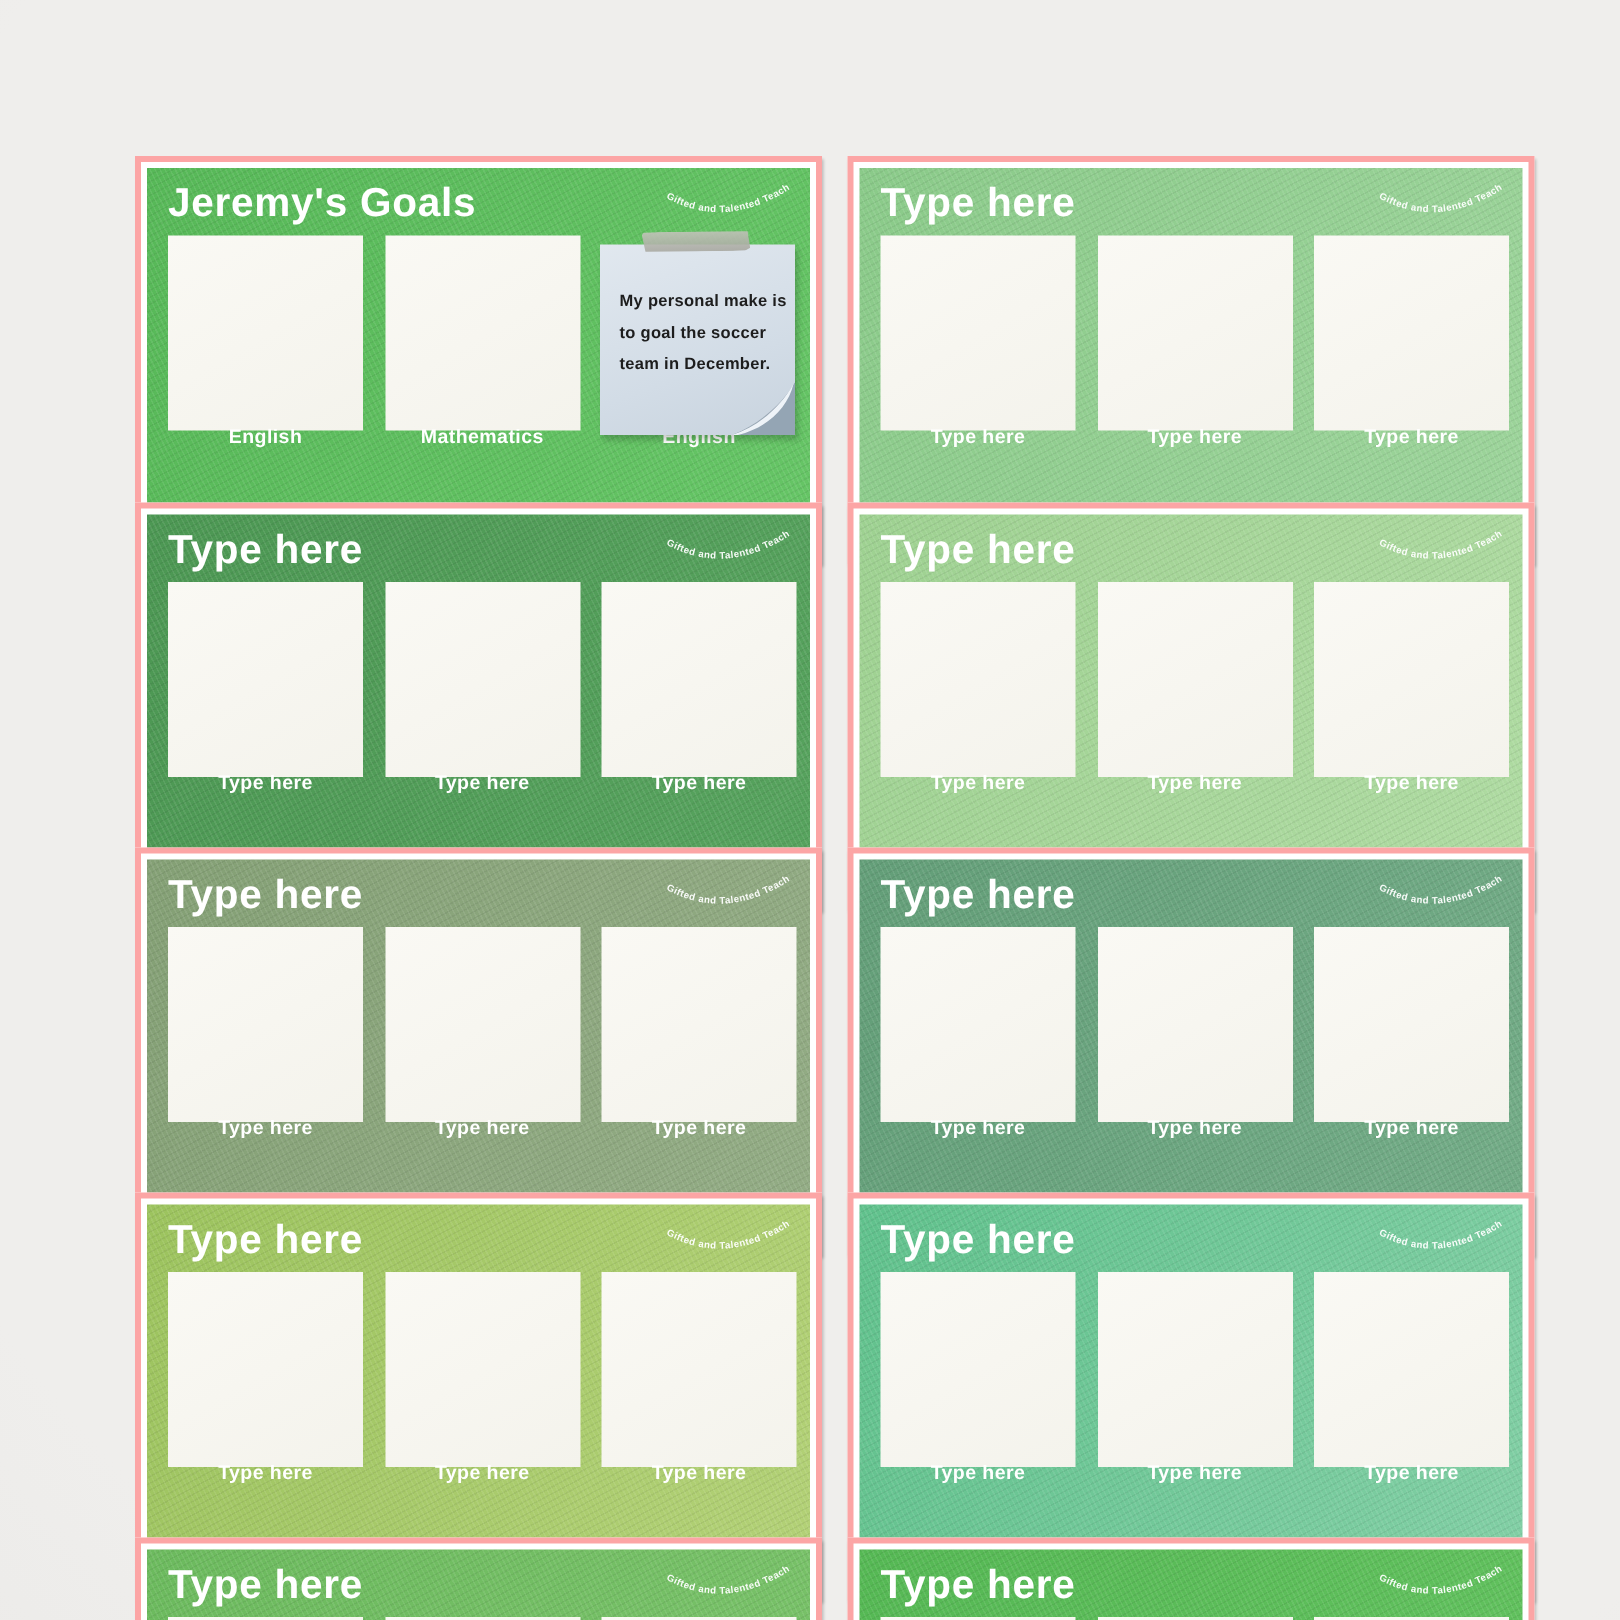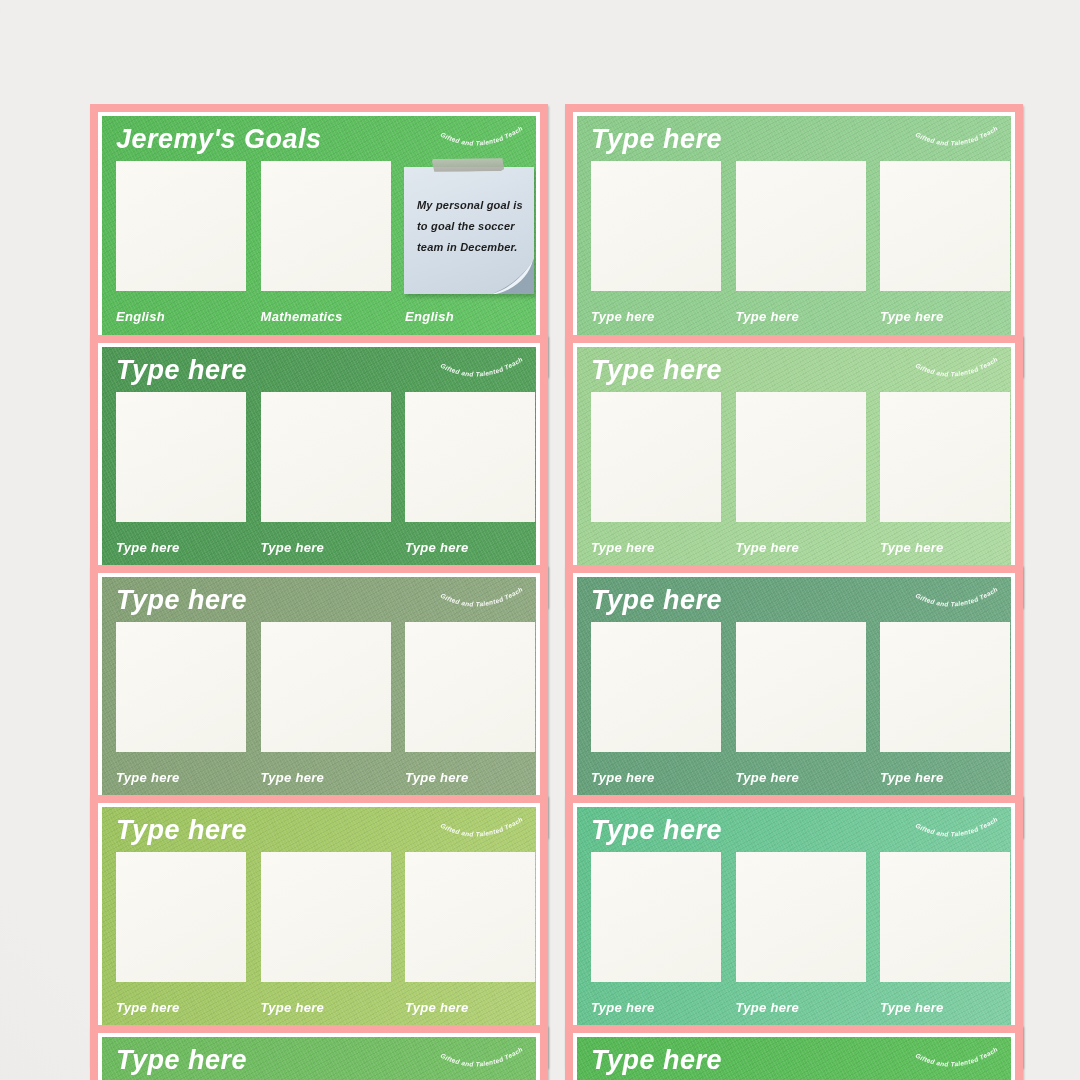--- a/index.html
+++ b/index.html
@@ -6,23 +6,22 @@
   body{
     width:1080px;height:1080px;overflow:hidden;position:relative;
     font-family:"Liberation Sans",sans-serif;
     background:
       radial-gradient(135% 135% at 58% 42%, #efeeec 52%, #e7e6e4 82%, #dfdedc 100%);
   }
   #page{position:absolute;inset:0;}
 
   .card{
     position:absolute;width:458px;height:272px;box-sizing:border-box;
-    background:#ffffff;border:8px solid #fca5a5;padding:4px;
+    background:#ffffff;border:4px solid #fca5a5;padding:4px;
     box-shadow:1px 2px 2px rgba(0,0,0,.22);
-    font-style:italic;
   }
   .panel{
     position:relative;width:100%;height:100%;overflow:hidden;
     background:linear-gradient(115deg, var(--c1), var(--c2));
   }
   
   .panel::after{
     content:"";position:absolute;inset:0;pointer-events:none;
     background:
       repeating-linear-gradient(63deg, rgba(255,255,255,.08) 0 1px, rgba(255,255,255,0) 1px 3px),
@@ -36,21 +35,21 @@
   .wm text{
     fill:#ffffff;font-family:"Liberation Sans",sans-serif;
     font-size:6.4px;font-weight:bold;letter-spacing:.35px;opacity:.95;
   }
   .box{
     position:absolute;top:45px;width:130px;height:130px;z-index:1;
     background:linear-gradient(150deg,#faf9f4,#f4f3ec);
   }
   .box.b0{left:14px}.box.b1{left:158.5px}.box.b2{left:303px}
   .box-label{
-    position:absolute;top:193px;width:130px;z-index:2;text-align:left;
+    position:absolute;top:171px;width:130px;z-index:2;text-align:center;
     color:#ffffff;font-size:13px;font-weight:bold;letter-spacing:.3px;
   }
   .box-label.l0{left:14px}.box-label.l1{left:158.5px}.box-label.l2{left:303px}
 
   
   .note{
     position:absolute;left:302px;top:51px;width:130px;height:127px;z-index:3;
     background:linear-gradient(160deg,#e1e8ef 0%,#d2dce6 62%,#c8d3de 100%);
     box-shadow:2px 3px 4px rgba(0,0,0,.20);
   }
@@ -80,21 +79,21 @@
       </svg>
       <div class="box b0"></div>
       <div class="box b1"></div>
 
       <div class="box-label l0">English</div>
       <div class="box-label l1">Mathematics</div>
       <div class="box-label l2">English</div>
       <div class="note">
         <div class="tape"></div>
         <div class="note-text">
-          <div class="note-line">My personal goal is</div>
+          <div class="note-line">My personal make is</div>
           <div class="note-line">to goal the soccer</div>
           <div class="note-line">team in December.</div>
         </div>
         <svg class="note-curl" viewBox="0 0 42 35">
           <path d="M0,35 C20,27 34,13 42,0 L42,8 C33,20 18,31 0,35 Z" fill="rgba(80,98,114,.38)"></path>
           <path d="M0,35 C20,28 34,14 42,0 L42,35 Z" fill="#94a5b4"></path>
           <path d="M0,35 C19,29 33,15 41,1 C37,17 24,30 4,35 Z" fill="#eef3f8"></path>
         </svg>
       </div>
     </div>

